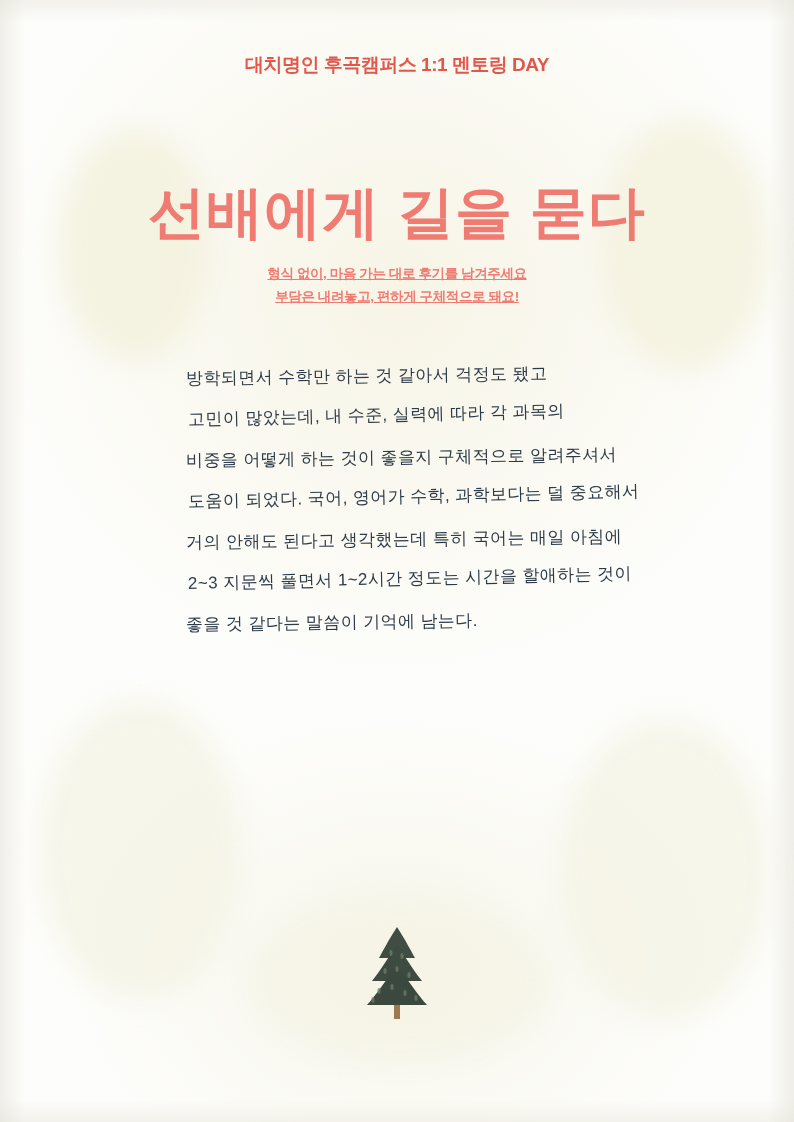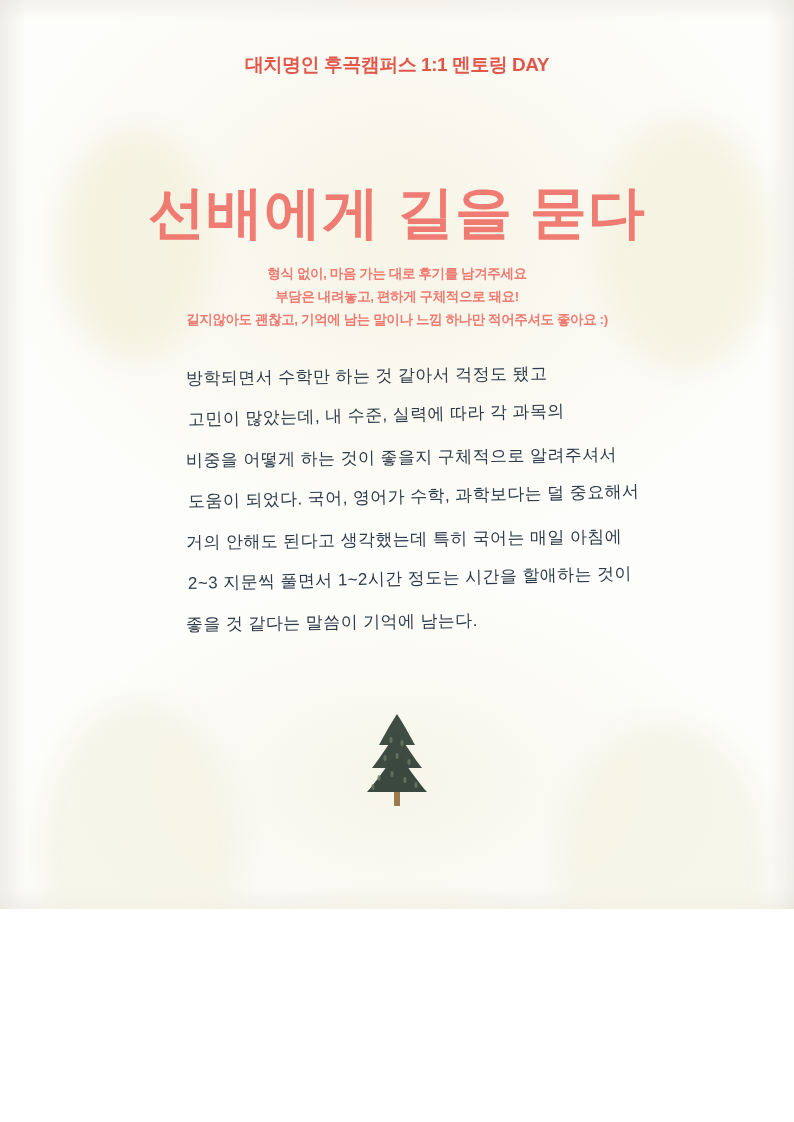--- a/index.html
+++ b/index.html
@@ -3,21 +3,21 @@
 <meta charset="utf-8">
 <style>
   html, body {
     margin: 0;
     padding: 0;
     background: #ffffff;
   }
   .page {
     position: relative;
     width: 794px;
-    height: 909px;
+    height: 1122px;
     margin: 0 auto;
     background: #fdfdfb;
     overflow: hidden;
     font-family: "Liberation Sans", sans-serif;
   }
 
   
   .scan-tint {
     position: absolute;
     inset: 0;
@@ -67,21 +67,21 @@
     top: 262px;
     left: 0;
     width: 100%;
     text-align: center;
     color: #ef7b72;
     font-size: 13.5px;
     font-weight: bold;
     line-height: 23px;
     letter-spacing: -0.4px;
   }
-  .subtitle-block div { white-space: nowrap; }
+  .subtitle-block div { white-space: nowrap; text-decoration: underline; }
 
   
   .handwriting {
     position: absolute;
     top: 358px;
     left: 186px;
     width: 432px;
     color: #2d3a47;
     font-family: Liberation Sans, sans-serif;
     font-size: 17px;
@@ -116,21 +116,20 @@
   <div class="blob" style="left:560px; top:720px; width:210px; height:300px; background:rgba(244,242,226,0.7);"></div>
   <div class="blob" style="left:250px; top:900px; width:300px; height:160px; background:rgba(245,243,228,0.65);"></div>
 
   <div class="campus-header">대치명인 후곡캠퍼스 1:1 멘토링 DAY</div>
 
   <div class="main-title">선배에게 길을 묻다</div>
 
   <div class="subtitle-block">
     <div>형식 없이, 마음 가는 대로 후기를 남겨주세요</div>
     <div>부담은 내려놓고, 편하게 구체적으로 돼요!</div>
-    <div>길지않아도 괜찮고, 기억에 남는 말이나 느낌 하나만 적어주셔도 좋아요 :)</div>
   </div>
 
   <div class="handwriting">
     <span class="line">방학되면서 수학만 하는 것 같아서 걱정도 됐고</span>
     <span class="line">고민이 많았는데, 내 수준, 실력에 따라 각 과목의</span>
     <span class="line">비중을 어떻게 하는 것이 좋을지 구체적으로 알려주셔서</span>
     <span class="line">도움이 되었다. 국어, 영어가 수학, 과학보다는 덜 중요해서</span>
     <span class="line">거의 안해도 된다고 생각했는데 특히 국어는 매일 아침에</span>
     <span class="line">2~3 지문씩 풀면서 1~2시간 정도는 시간을 할애하는 것이</span>
     <span class="line">좋을 것 같다는 말씀이 기억에 남는다.</span>

